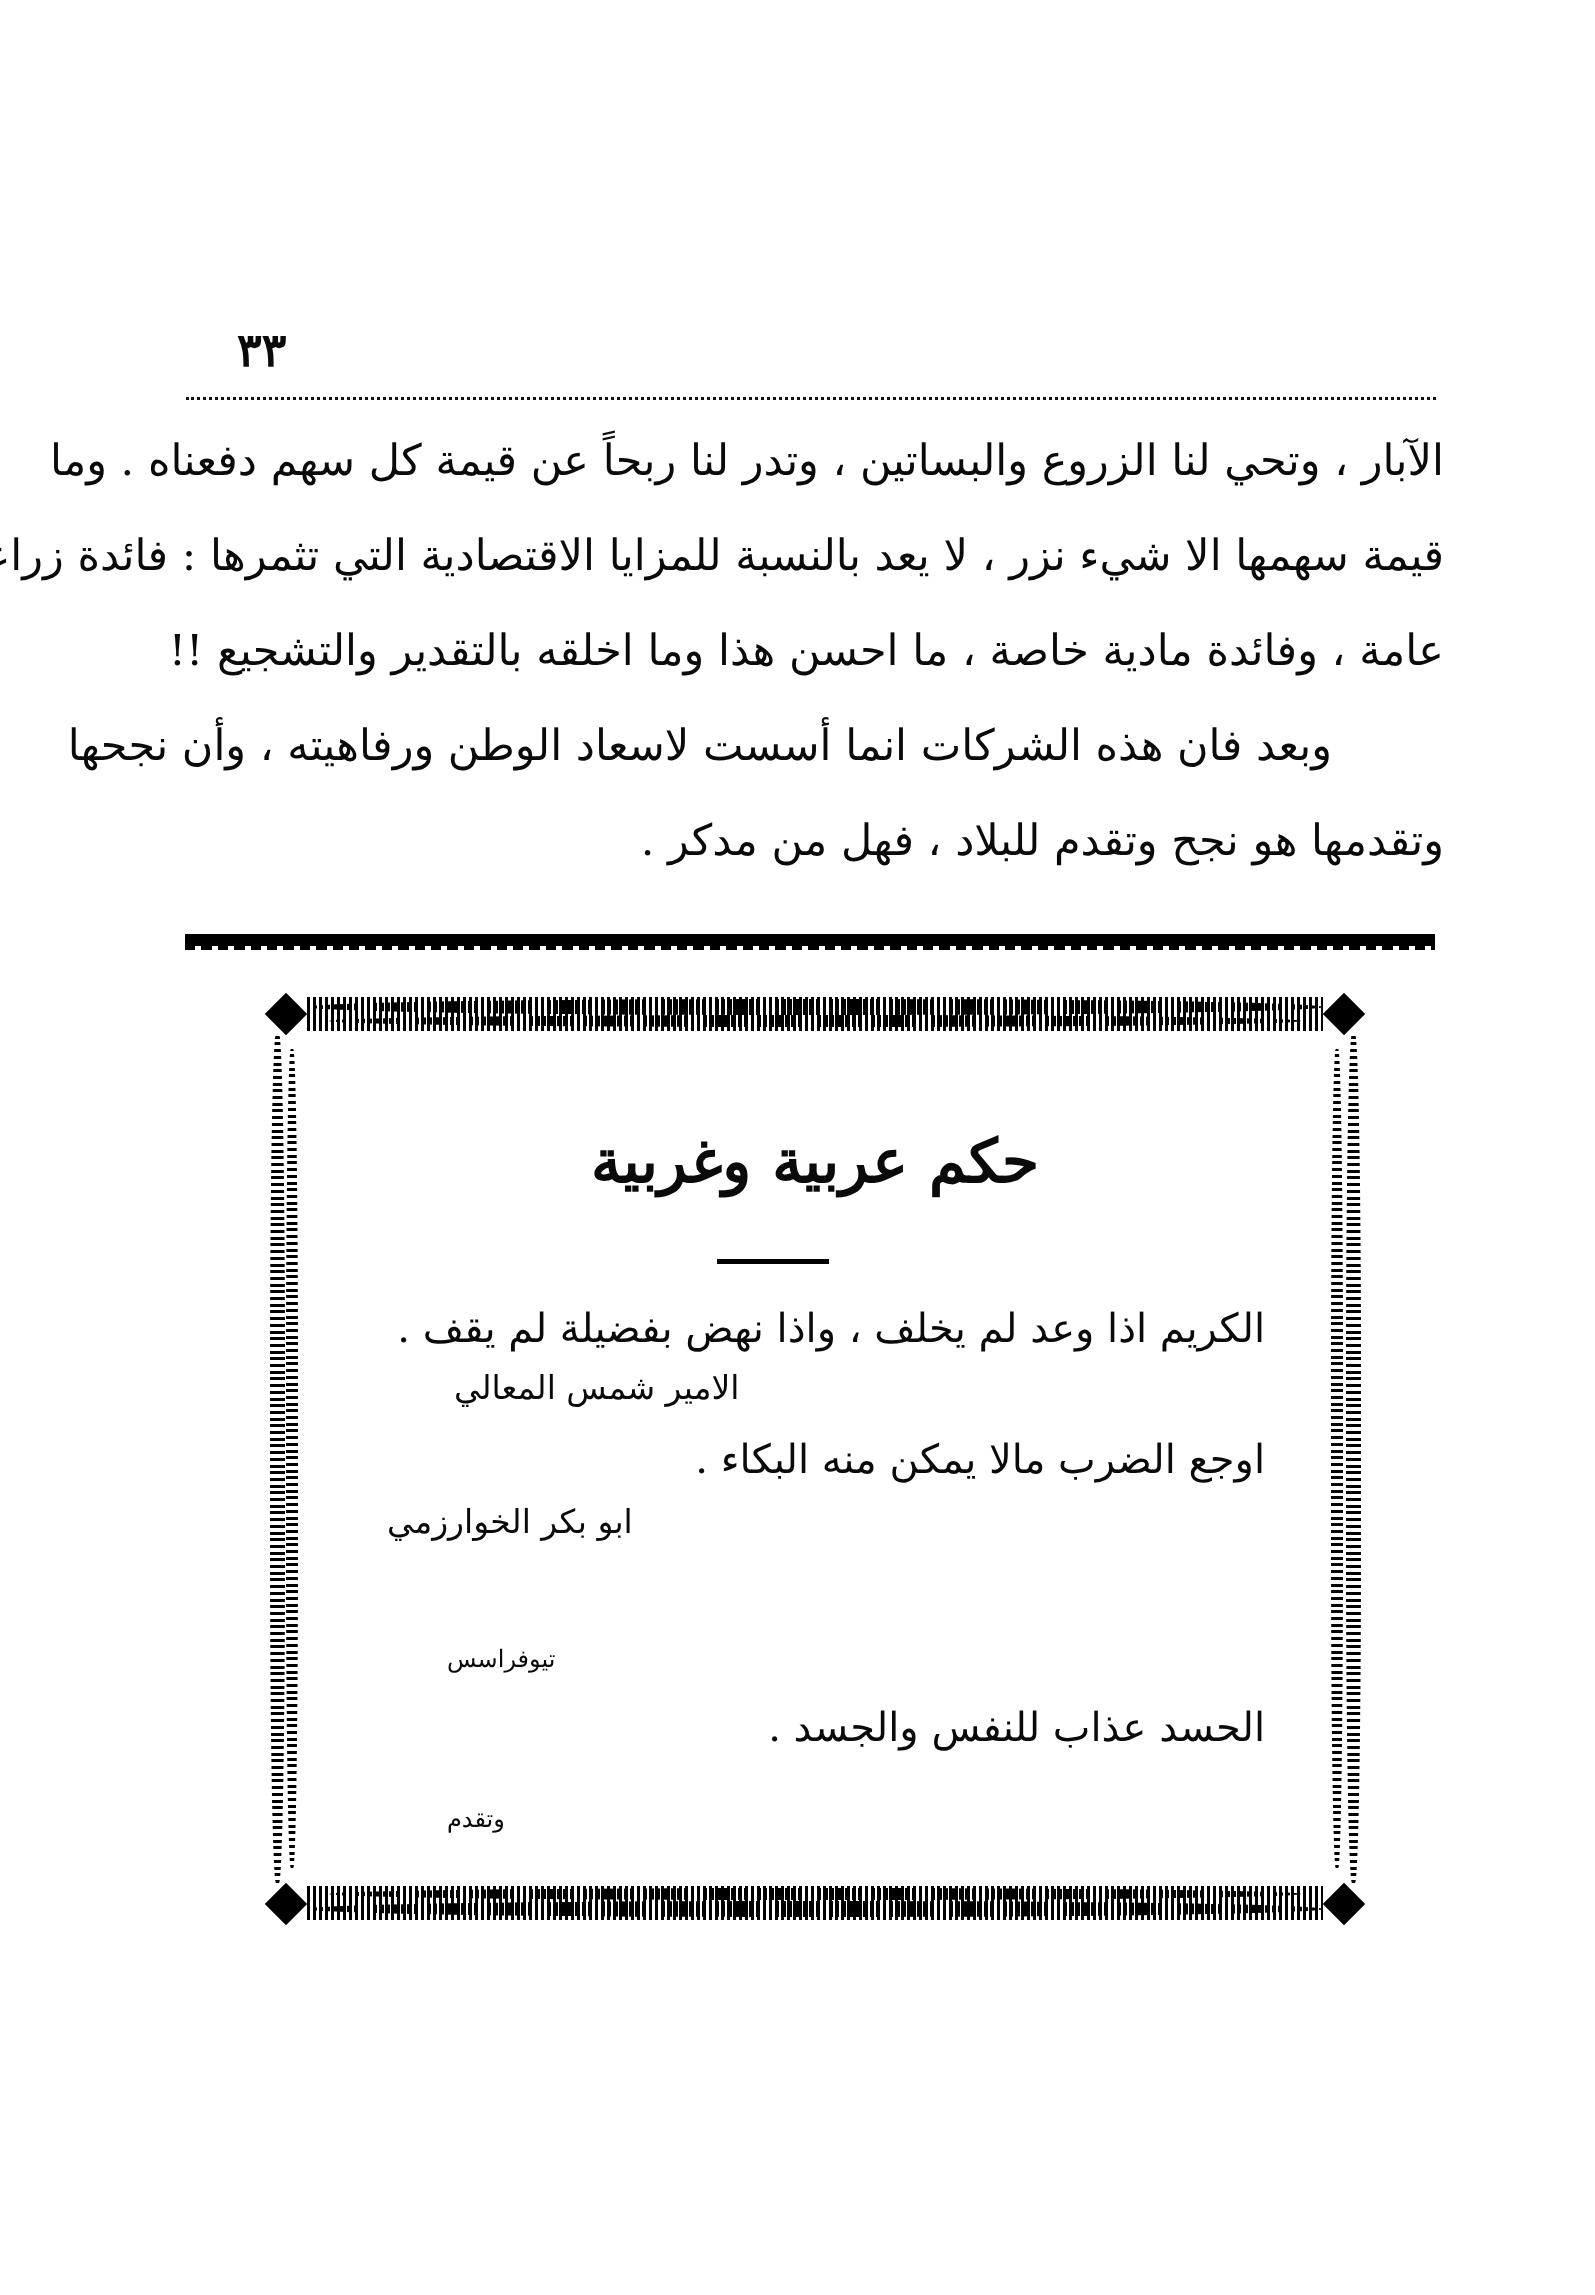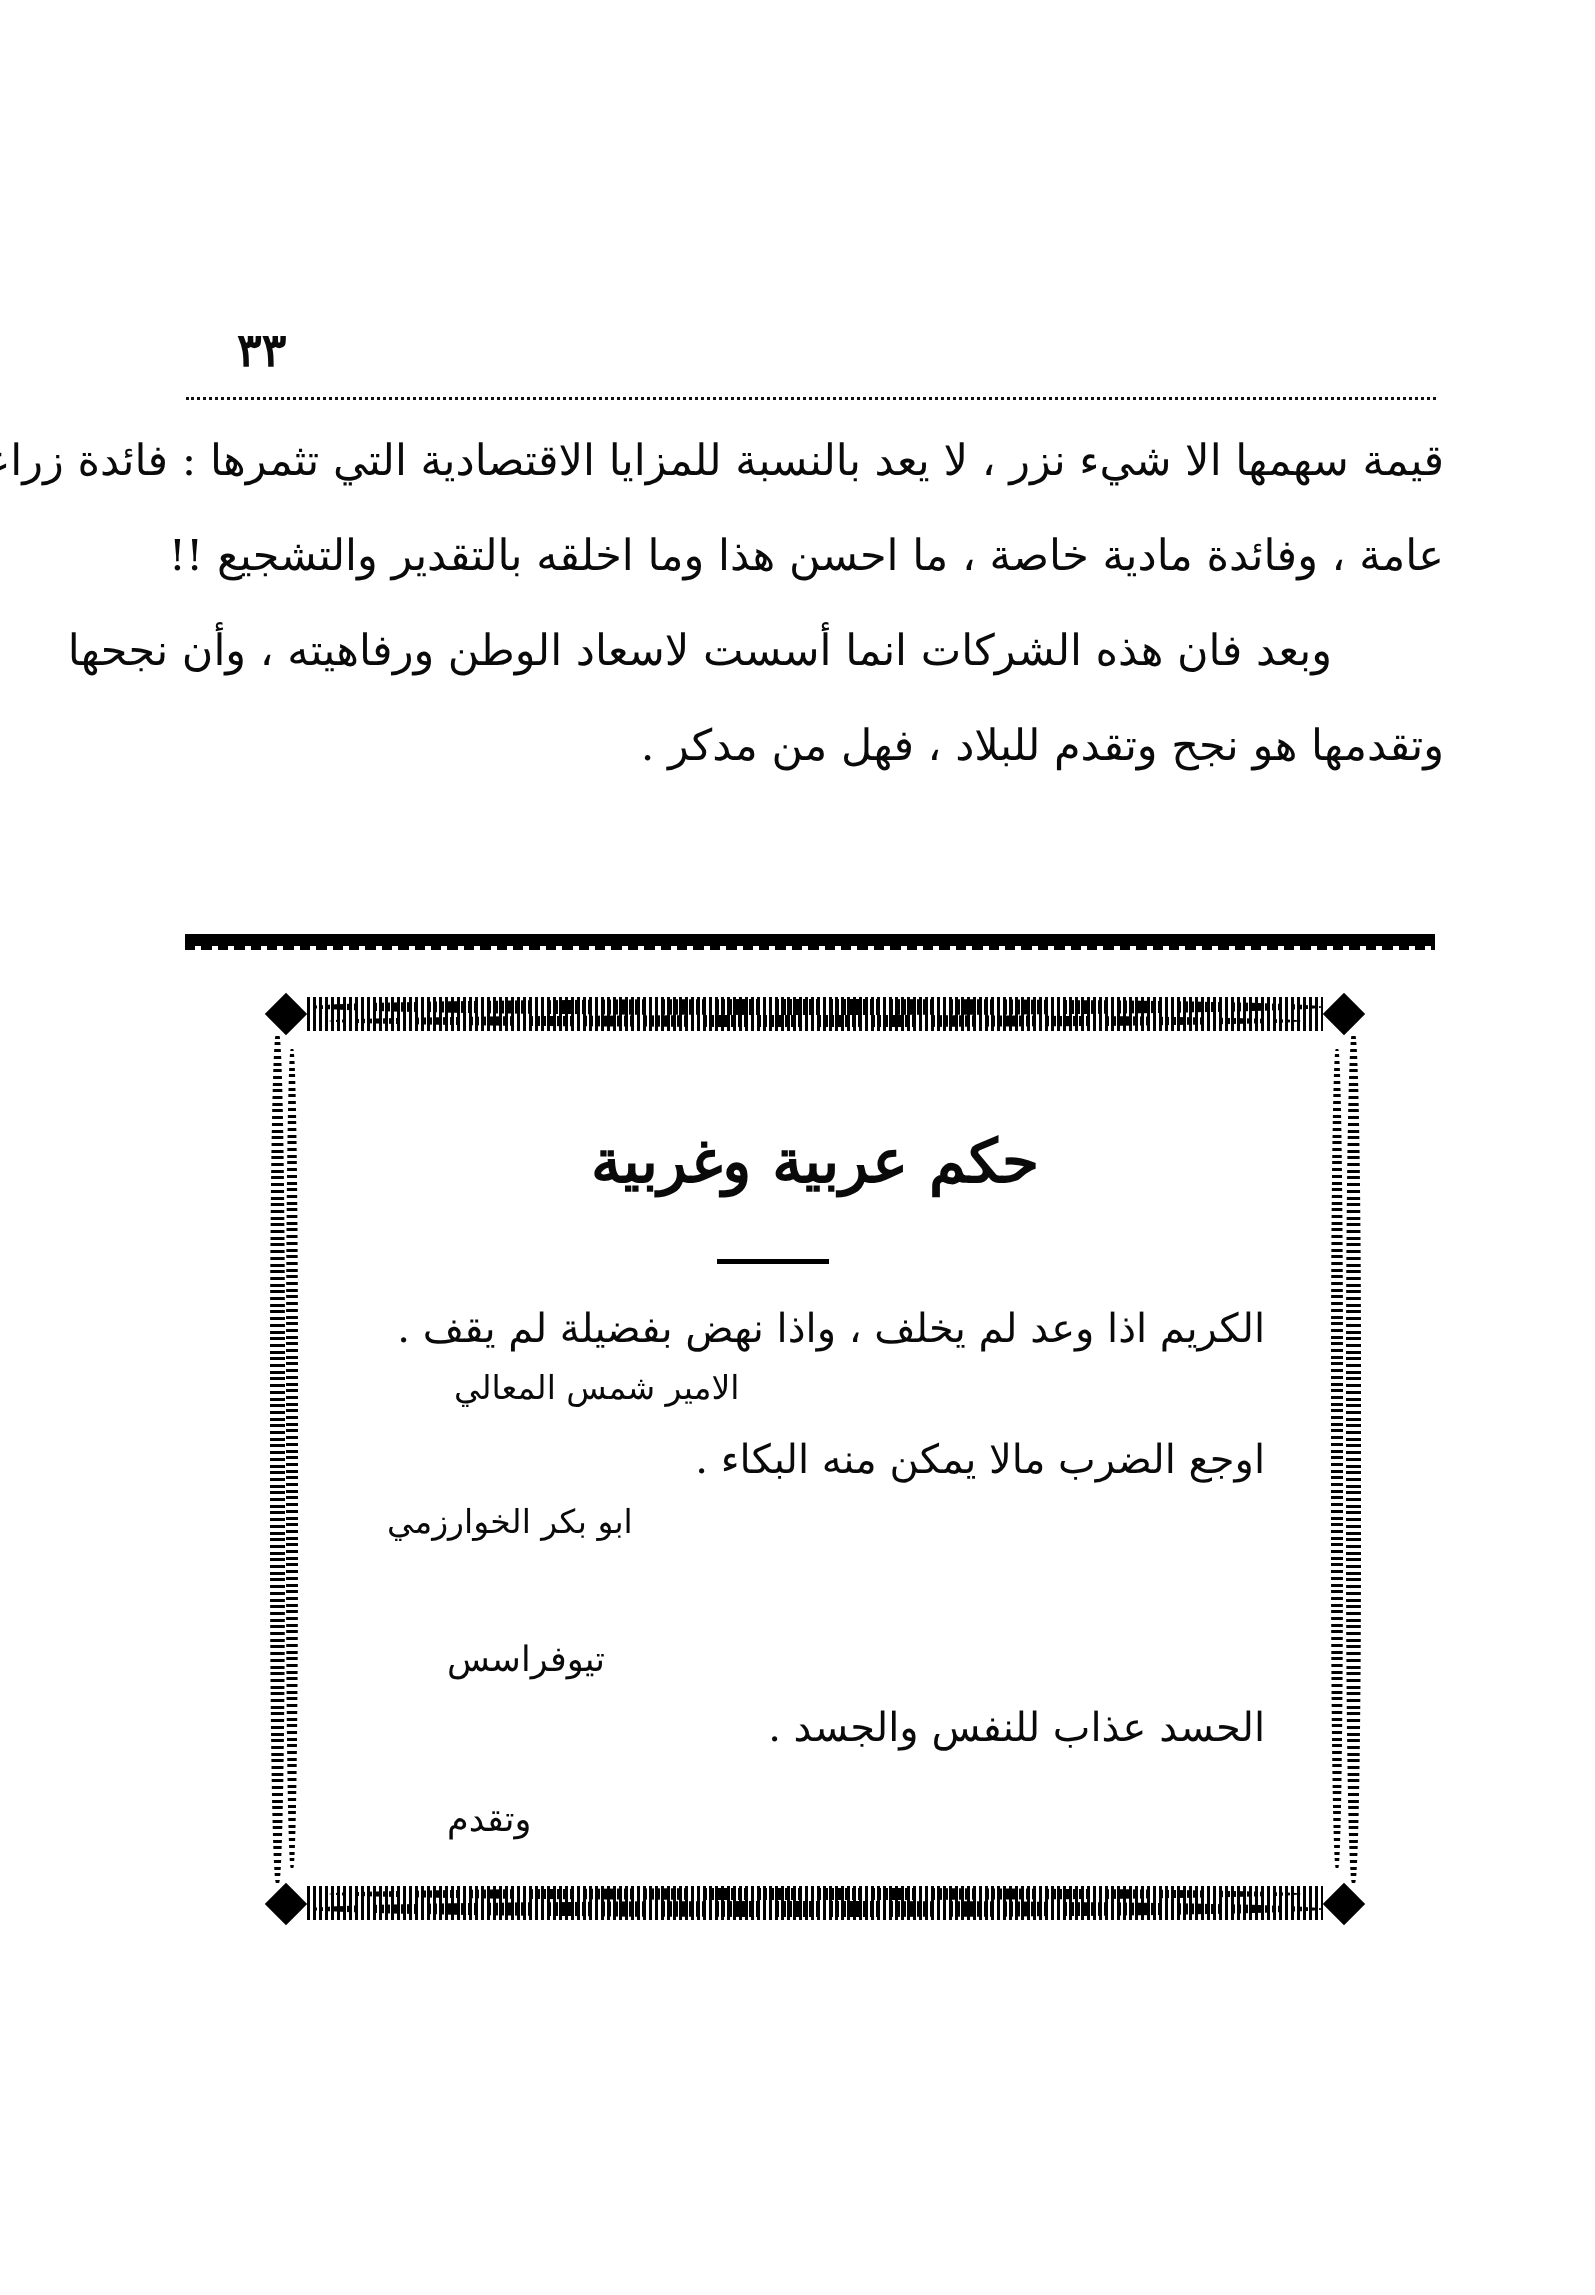--- a/index.html
+++ b/index.html
@@ -163,33 +163,34 @@
     }
     .aphorism-author {
       position: absolute;
       left: 149px;
       direction: rtl;
       font-family: "DejaVu Serif", serif;
       font-size: 33px;
       line-height: 52px;
       white-space: nowrap;
     }
-    .author-small { font-size: 35px; }
+    .author-small { font-size: 24px; }
   </style>
 </head>
 <body>
 
 <div class="page">
 
   <div class="running-header">
     <span class="page-number">٣٣</span>
   </div>
   <div class="dotted-rule"></div>
 
   <div class="body-text">
+    <span class="body-line justify">الآبار ، وتحي لنا الزروع والبساتين ، وتدر لنا ربحاً عن قيمة كل سهم دفعناه . وما</span>
     <span class="body-line justify">قيمة سهمها الا شيء نزر ، لا يعد بالنسبة للمزايا الاقتصادية التي تثمرها : فائدة زراعية</span>
     <span class="body-line">عامة ، وفائدة مادية خاصة ، ما احسن هذا وما اخلقه بالتقدير والتشجيع !!</span>
     <span class="body-line justify indent">وبعد فان هذه الشركات انما أسست لاسعاد الوطن ورفاهيته ، وأن نجحها</span>
     <span class="body-line">وتقدمها هو نجح وتقدم للبلاد ، فهل من مدكر .</span>
   </div>
 
   <div class="heavy-rule"></div>
 
   <div class="ornament-box">
     <div class="border-h border-top" style="-webkit-mask:none">

